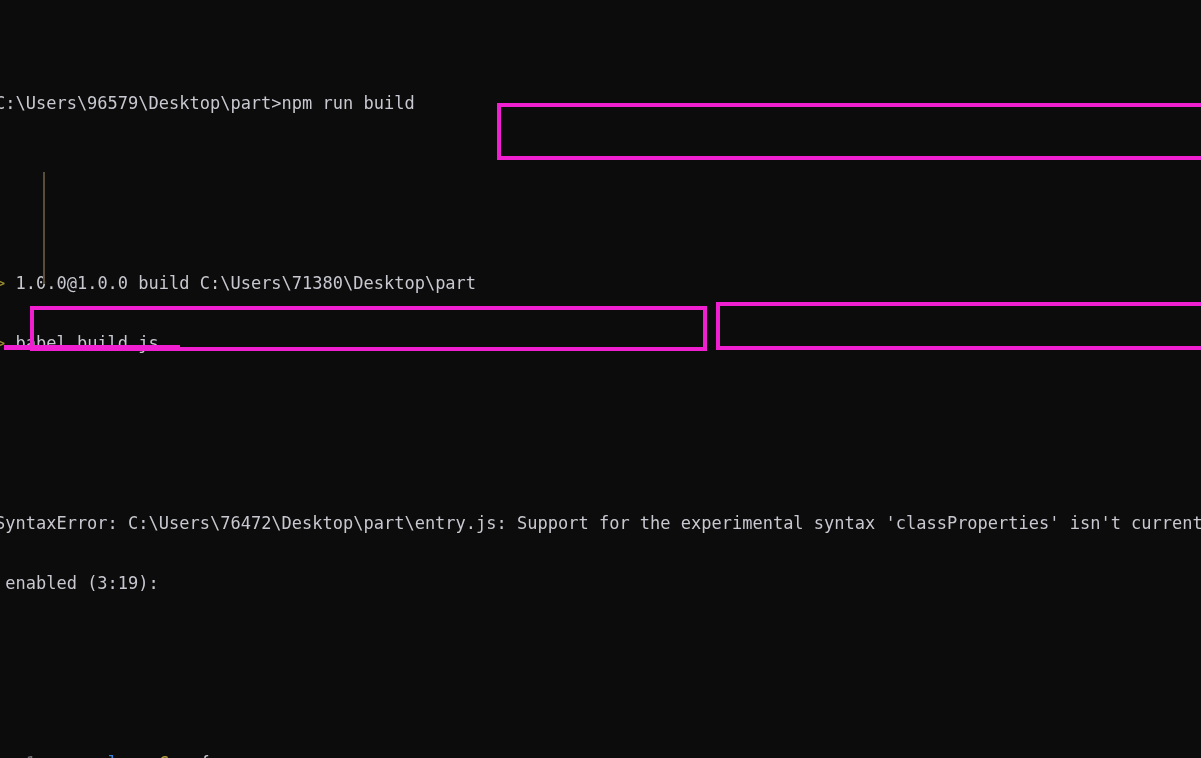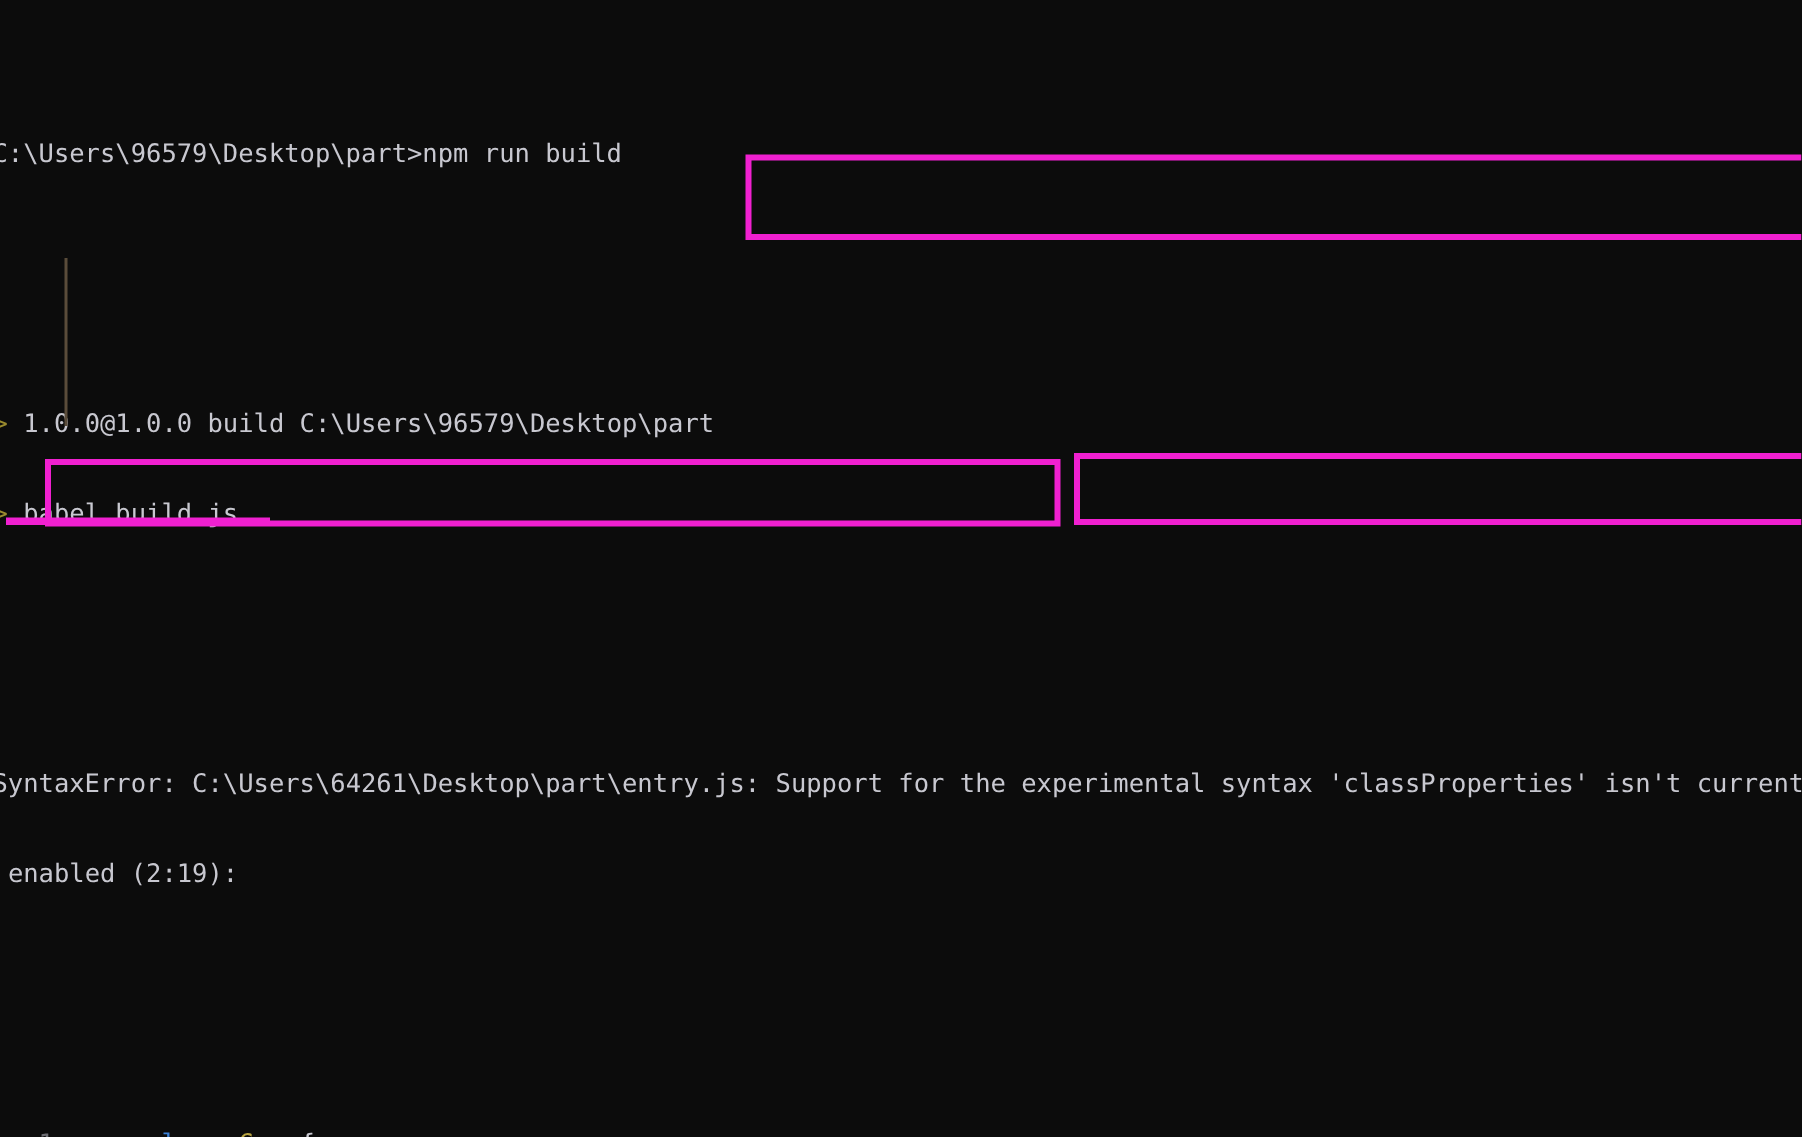--- a/index.html
+++ b/index.html
@@ -63,28 +63,28 @@
 
 <div id="terminal">
   <div id="screen">
 
     
     <div class="line"><span class="fg-default">C:\Users\96579\Desktop\part&gt;npm run build</span></div>
 
     <div class="blank"></div>
 
     
-    <div class="line"><span class="fg-olive">&gt;</span><span class="fg-default"> </span><span class="fg-default">1.0.0@1.0.0 build C:\Users\96579\Desktop\part</span></div>
+    <div class="line"><span class="fg-olive">&gt;</span><span class="fg-default"> </span><span class="fg-default">1.0.0@1.0.0 build C:\Users\71380\Desktop\part</span></div>
     <div class="line"><span class="fg-olive">&gt;</span><span class="fg-default"> </span><span class="fg-default">babel build.js</span></div>
 
     <div class="blank"></div>
 
     
-    <div class="line"><span class="fg-default">SyntaxError:</span><span> </span><span class="fg-default">C:\Users\64261\Desktop\part\entry.js:</span><span> </span><span class="fg-default">Support for the experimental syntax 'classProperties' isn't currently</span></div>
-    <div class="line"><span> </span><span class="fg-default">enabled (2:19):</span></div>
+    <div class="line"><span class="fg-default">SyntaxError:</span><span> </span><span class="fg-default">C:\Users\76472\Desktop\part\entry.js:</span><span> </span><span class="fg-default">Support for the experimental syntax 'classProperties' isn't currently</span></div>
+    <div class="line"><span> </span><span class="fg-default">enabled (3:19):</span></div>
 
     <div class="blank"></div>
 
     
     <div class="line"><span>   </span><span class="fg-dgrey">1</span><span>      </span><span class="fg-blue">class</span><span> </span><span class="fg-yellow">Car</span><span> </span><span class="fg-default">{</span></div>
 
     
 
     
 

